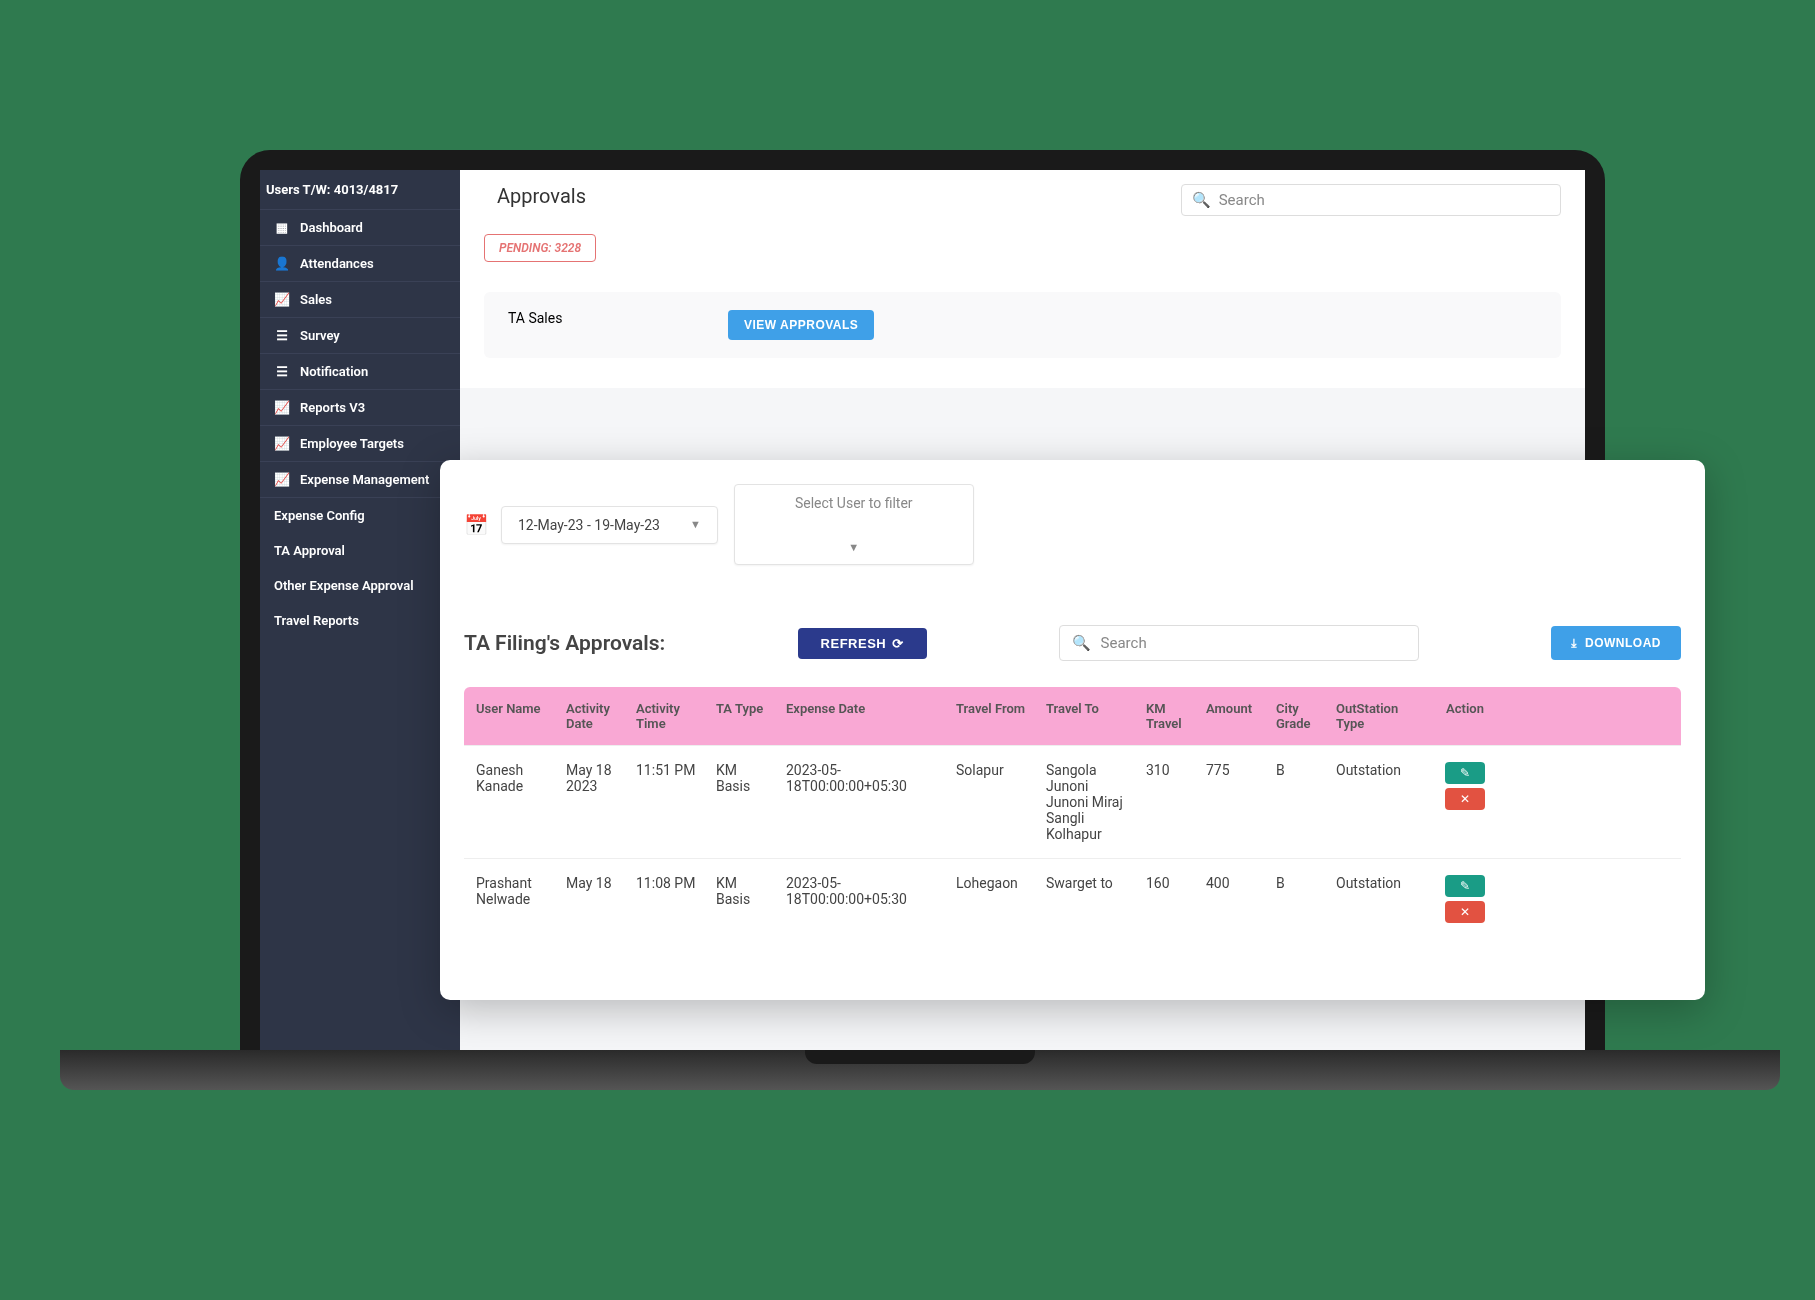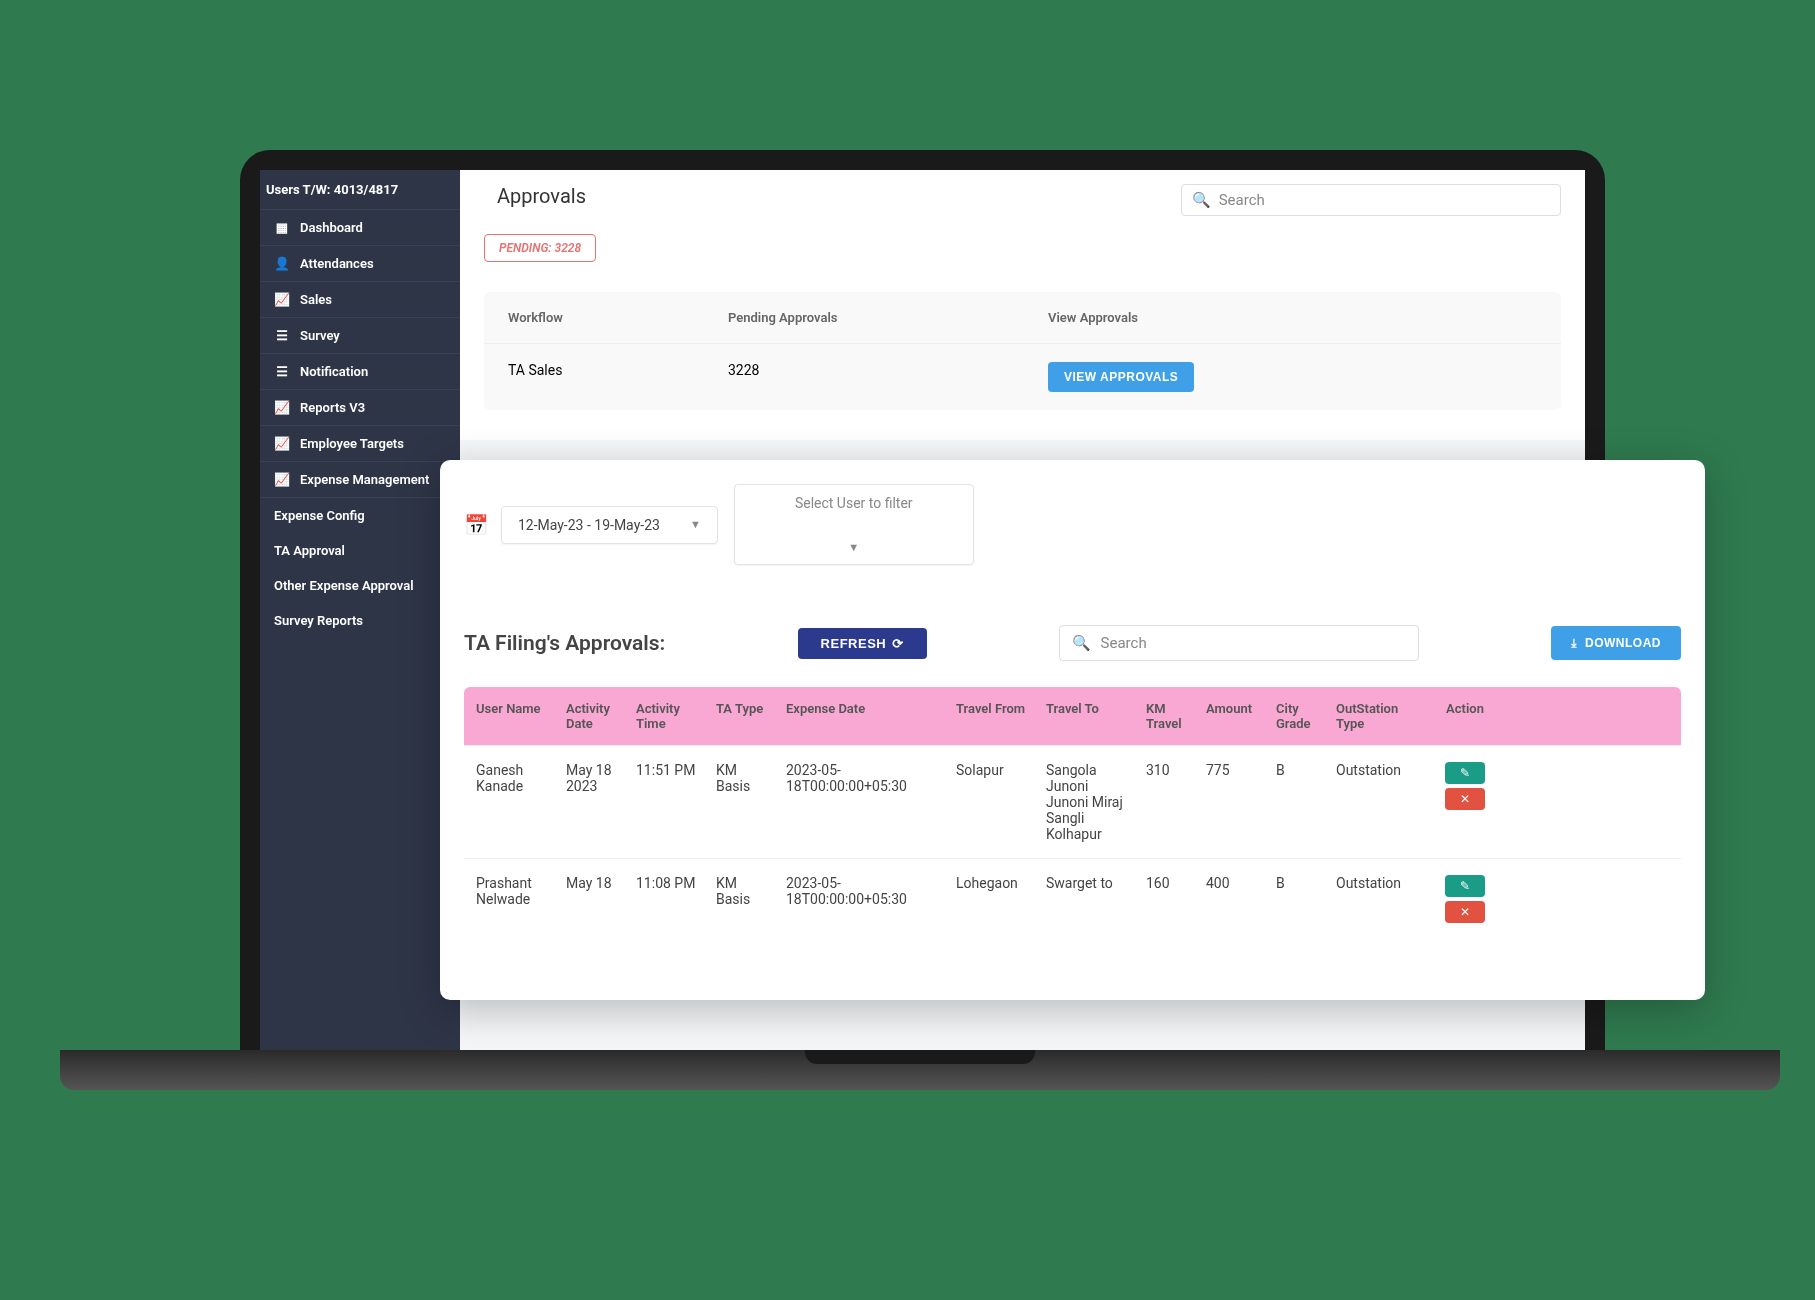--- a/index.html
+++ b/index.html
@@ -310,43 +310,37 @@
         <span>Employee Targets</span>
       </div>
       <div class="sidebar-item">
         <span class="icon">📈</span>
         <span>Expense Management</span>
       </div>
 
       <div class="sidebar-sub-item">Expense Config</div>
       <div class="sidebar-sub-item">TA Approval</div>
       <div class="sidebar-sub-item">Other Expense Approval</div>
-      <div class="sidebar-sub-item">Survey Reports</div>
+      <div class="sidebar-sub-item">Travel Reports</div>
     </div>
 
     <div class="main-area">
       <div class="approvals-panel">
         <div class="approvals-header">
           <div class="approvals-title">Approvals</div>
           <div class="search-top">
             <span>🔍</span>
             <span>Search</span>
           </div>
         </div>
         <div class="pending-badge">PENDING: 3228</div>
 
         <div class="workflow-table">
-          <div class="wf-row wf-header">
-            <div class="wf-col1">Workflow</div>
-            <div class="wf-col2">Pending Approvals</div>
-            <div class="wf-col3">View Approvals</div>
-          </div>
           <div class="wf-row">
             <div class="wf-col1">TA Sales</div>
-            <div class="wf-col2">3228</div>
             <div class="wf-col3">
               <button class="view-btn">VIEW APPROVALS</button>
             </div>
           </div>
         </div>
       </div>
     </div>
 
   </div>
 </div>

